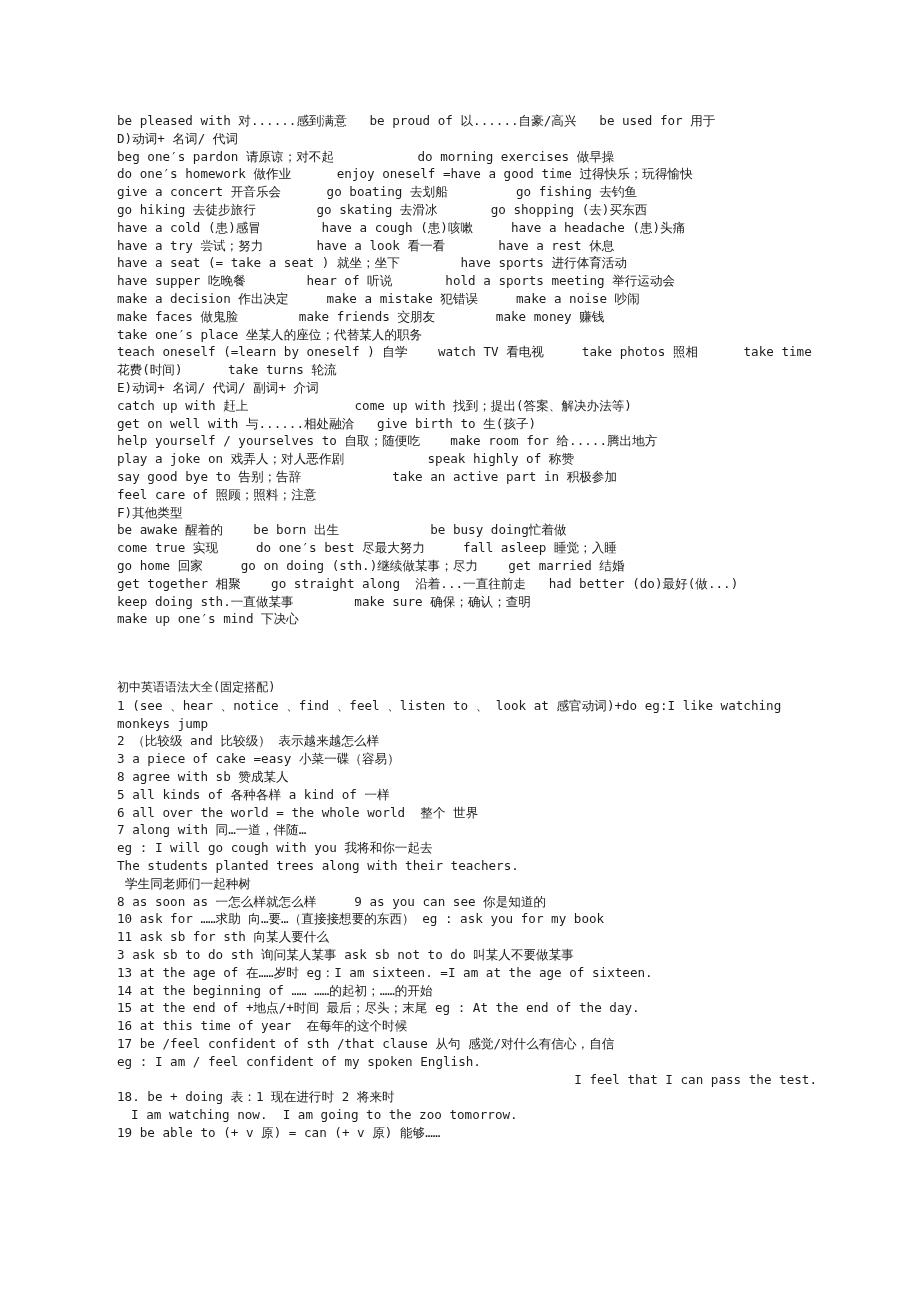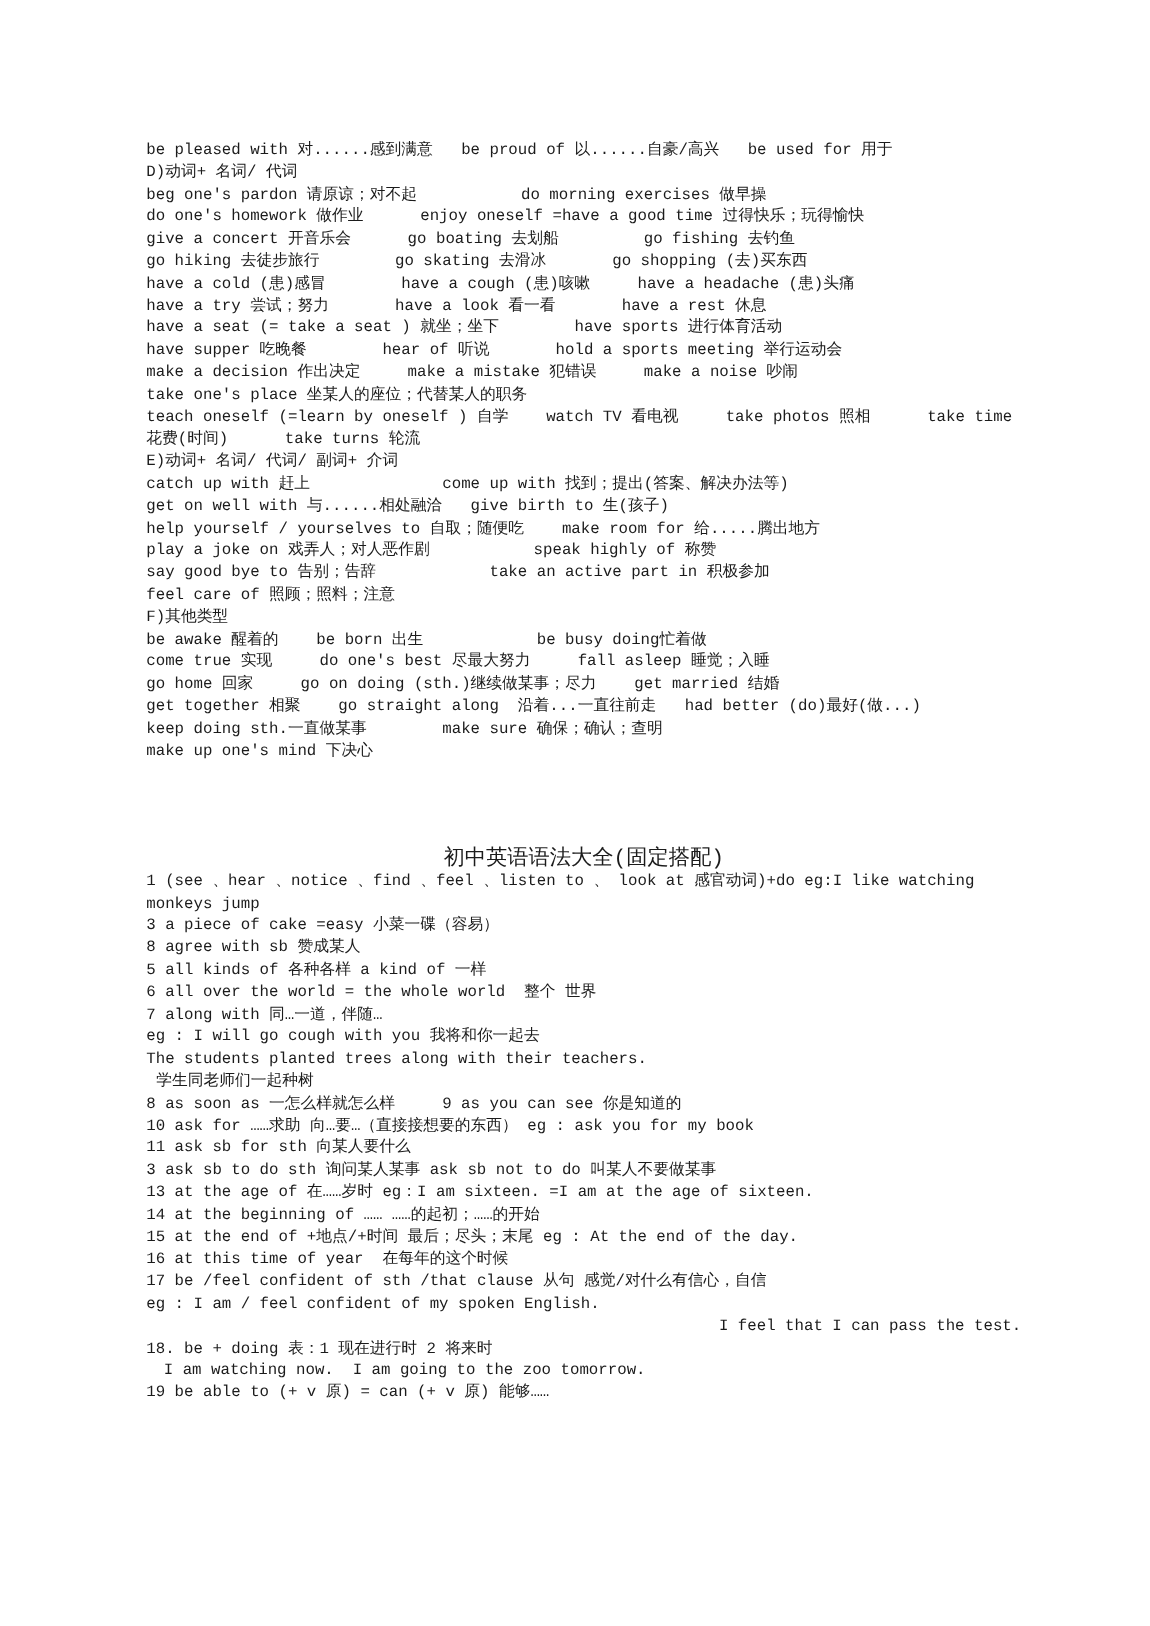--- a/index.html
+++ b/index.html
@@ -15,21 +15,20 @@
     color: #1b1b1b;
     position: relative;
     overflow: hidden;
   }
   .page {
     position: absolute;
     left: 0;
     top: 0;
     width: 800px;
     height: 1301px;
-    font-family: Liberation Mono, monospace;
   }
   
   .block-phrases {
     position: absolute;
     left: 117px;
     top: 112px;
     width: 700px;
   }
   
   .block-grammar {
@@ -41,23 +40,22 @@
   .line {
     font-size: 12.6px;
     line-height: 17.8px;
     white-space: pre-wrap;
     word-break: break-word;
     letter-spacing: 0px;
     margin: 0;
     padding: 0;
   }
   .doc-title {
-    font-size: 17px;
+    font-size: 12px;
     line-height: 17.8px;
-    text-align: center;
     margin: 0 0 0 0;
     padding: 0;
     white-space: pre;
   }
   
   .line.indent1 { padding-left: 8px; }
   .line.indent2 { padding-left: 28px; text-align: right; }
   .line.indent3 { padding-left: 14px; }
 </style>
 </head>
@@ -71,20 +69,21 @@
         <div class="line">D)动词+ 名词/ 代词</div>
         <div class="line">beg one′s pardon 请原谅；对不起           do morning exercises 做早操</div>
         <div class="line">do one′s homework 做作业      enjoy oneself =have a good time 过得快乐；玩得愉快</div>
         <div class="line">give a concert 开音乐会      go boating 去划船         go fishing 去钓鱼</div>
         <div class="line">go hiking 去徒步旅行        go skating 去滑冰       go shopping (去)买东西</div>
         <div class="line">have a cold (患)感冒        have a cough (患)咳嗽     have a headache (患)头痛</div>
         <div class="line">have a try 尝试；努力       have a look 看一看       have a rest 休息</div>
         <div class="line">have a seat (= take a seat ) 就坐；坐下        have sports 进行体育活动</div>
         <div class="line">have supper 吃晚餐        hear of 听说       hold a sports meeting 举行运动会</div>
         <div class="line">make a decision 作出决定     make a mistake 犯错误     make a noise 吵闹</div>
+        <div class="line">make faces 做鬼脸        make friends 交朋友        make money 赚钱</div>
         <div class="line">take one′s place 坐某人的座位；代替某人的职务</div>
         <div class="line">teach oneself (=learn by oneself ) 自学    watch TV 看电视     take photos 照相      take time 花费(时间)      take turns 轮流</div>
         <div class="line">E)动词+ 名词/ 代词/ 副词+ 介词</div>
         <div class="line">catch up with 赶上              come up with 找到；提出(答案、解决办法等)</div>
         <div class="line">get on well with 与......相处融洽   give birth to 生(孩子)</div>
         <div class="line">help yourself / yourselves to 自取；随便吃    make room for 给.....腾出地方</div>
         <div class="line">play a joke on 戏弄人；对人恶作剧           speak highly of 称赞</div>
         <div class="line">say good bye to 告别；告辞            take an active part in 积极参加</div>
         <div class="line">feel care of 照顾；照料；注意</div>
         <div class="line">F)其他类型</div>
@@ -94,20 +93,21 @@
         <div class="line">get together 相聚    go straight along  沿着...一直往前走   had better (do)最好(做...)</div>
         <div class="line">keep doing sth.一直做某事        make sure 确保；确认；查明</div>
         <div class="line">make up one′s mind 下决心</div>
       </div>
   </section>
 
   <section class="block-grammar">
     <div class="doc-title">初中英语语法大全(固定搭配)</div>
     <div id="grammar-lines">
         <div class="line">1 (see 、hear 、notice 、find 、feel 、listen to 、 look at 感官动词)+do eg:I like watching monkeys jump</div>
+        <div class="line">2 （比较级 and 比较级） 表示越来越怎么样</div>
         <div class="line">3 a piece of cake =easy 小菜一碟（容易）</div>
         <div class="line">8 agree with sb 赞成某人</div>
         <div class="line">5 all kinds of 各种各样 a kind of 一样</div>
         <div class="line">6 all over the world = the whole world  整个 世界</div>
         <div class="line">7 along with 同…一道，伴随…</div>
         <div class="line">eg : I will go cough with you 我将和你一起去</div>
         <div class="line">The students planted trees along with their teachers.</div>
         <div class="line indent1">学生同老师们一起种树</div>
         <div class="line">8 as soon as 一怎么样就怎么样     9 as you can see 你是知道的</div>
         <div class="line">10 ask for ……求助 向…要…（直接接想要的东西） eg : ask you for my book</div>

